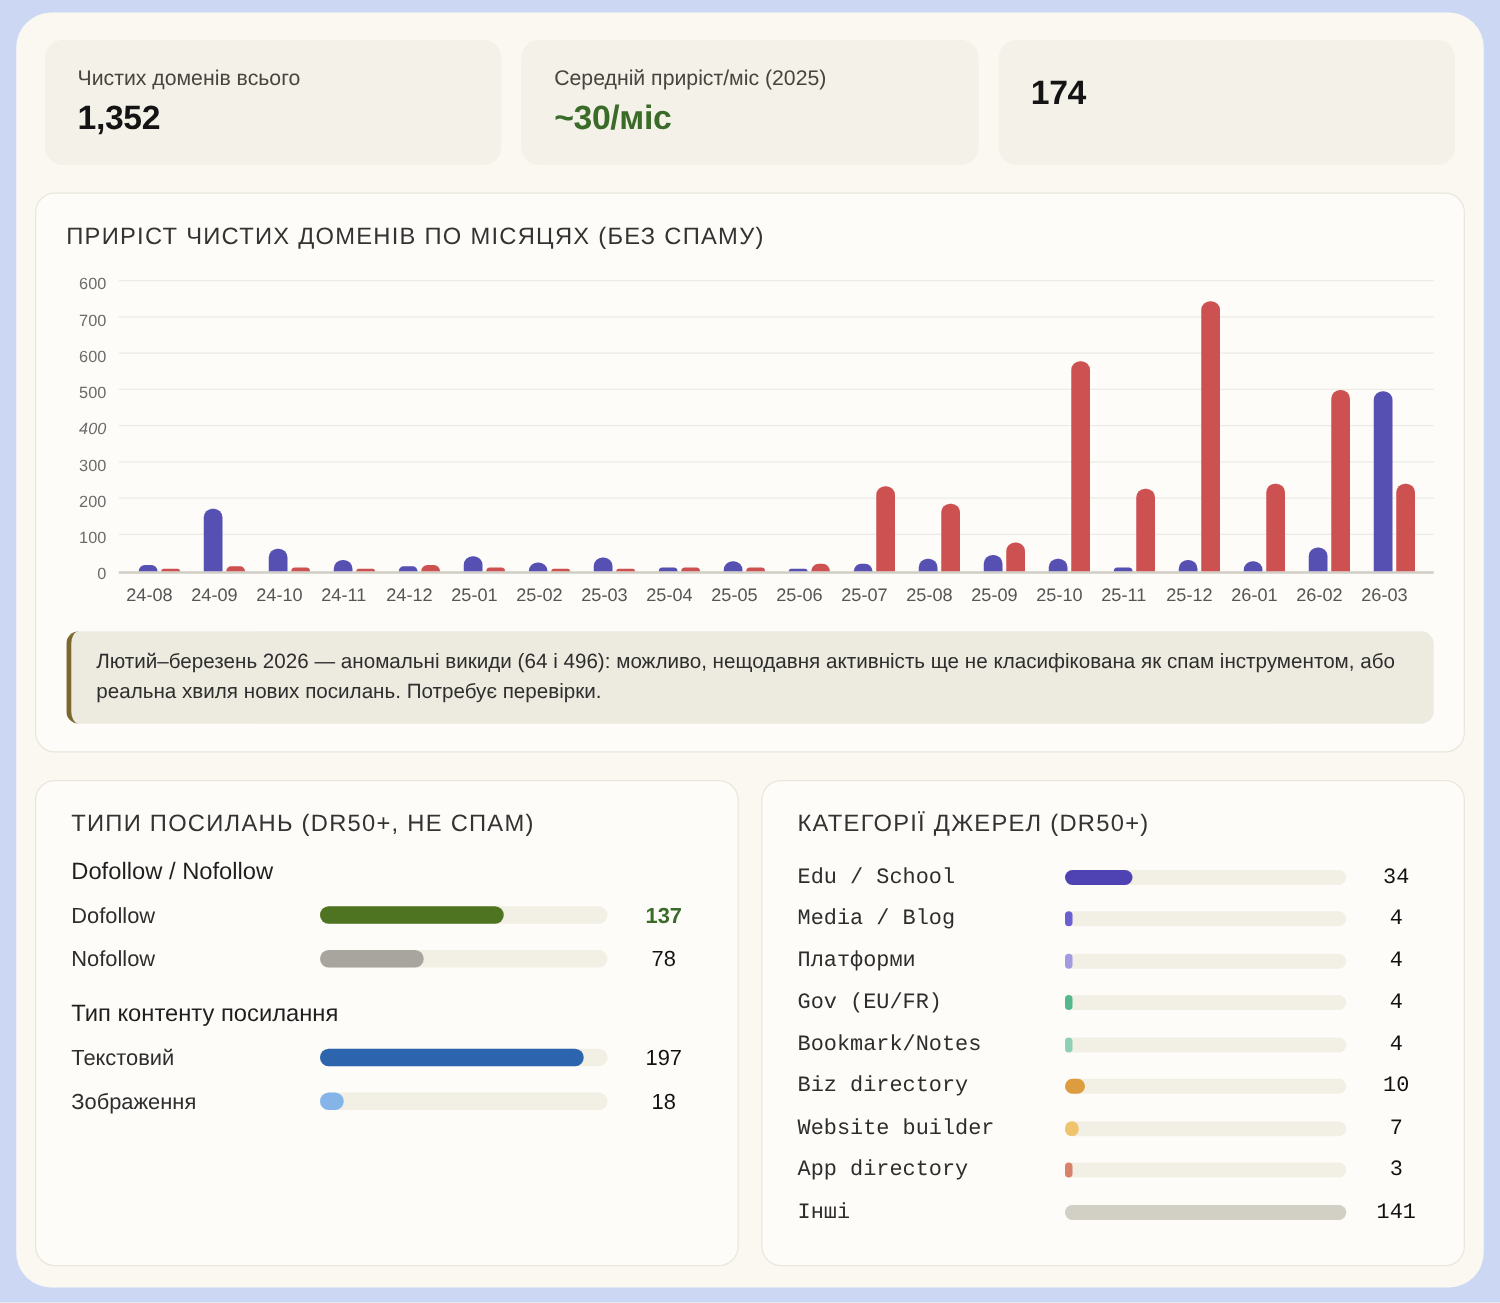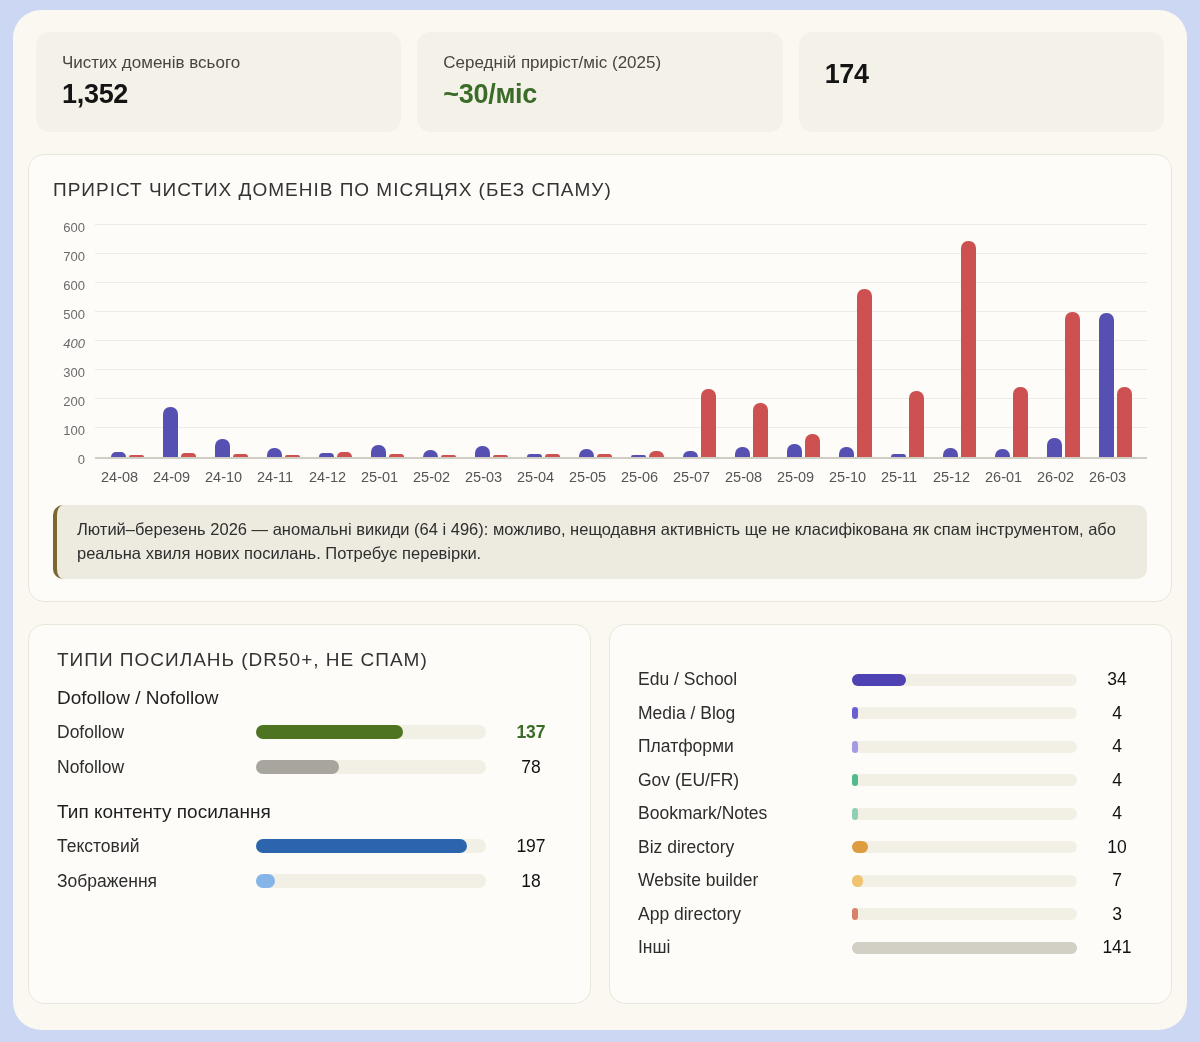--- a/index.html
+++ b/index.html
@@ -87,21 +87,21 @@
   .bottom-grid {
     display: grid; grid-template-columns: 1fr 1fr; gap: 18px;
     margin-top: 22px;
   }
   .panel { padding: 24px 28px 26px 28px; min-height: 380px; }
   .hsubtitle { font-size: 19px; color: #1f1f1f; margin: 16px 0 6px 0; }
   .hrow {
     display: grid; grid-template-columns: 185px 1fr 62px;
     gap: 14px; align-items: center; min-height: 35px;
   }
-  .panel-right .hrow { grid-template-columns: 200px 1fr 52px; min-height: 33.5px; }
+  .panel-right .hrow { grid-template-columns: 200px 1fr 52px; min-height: 33.5px; font-family: Liberation Mono, monospace; }
   .hlabel { font-size: 17.5px; color: #2d2d2d; }
   .htrack {
     height: 14px; background: var(--track, #f2efe5); border-radius: 999px;
     position: relative;
   }
   .panel-right .htrack { height: 12px; }
   .hfill {
     position: absolute; left: 0; top: 0; bottom: 0;
     border-radius: 999px; min-width: 6px;
   }
@@ -292,20 +292,21 @@
           <div class="hrow">
             <div class="hlabel">Зображення</div>
             <div class="htrack">
               <div class="hfill" style="width: 8.37209%; background: rgb(133, 180, 232);"></div>
             </div>
             <div class="hvalue">18</div>
           </div>
         </div>
     </section>
     <section class="card panel panel-right">
+      <h2 class="card-title">КАТЕГОРІЇ ДЖЕРЕЛ (DR50+)</h2>
       <div id="sourceCats" style="margin-top:14px;">
           <div class="hrow">
             <div class="hlabel">Edu / School</div>
             <div class="htrack">
               <div class="hfill" style="width: 24.1135%; background: rgb(79, 67, 179);"></div>
             </div>
             <div class="hvalue">34</div>
           </div>
           <div class="hrow">
             <div class="hlabel">Media / Blog</div>

